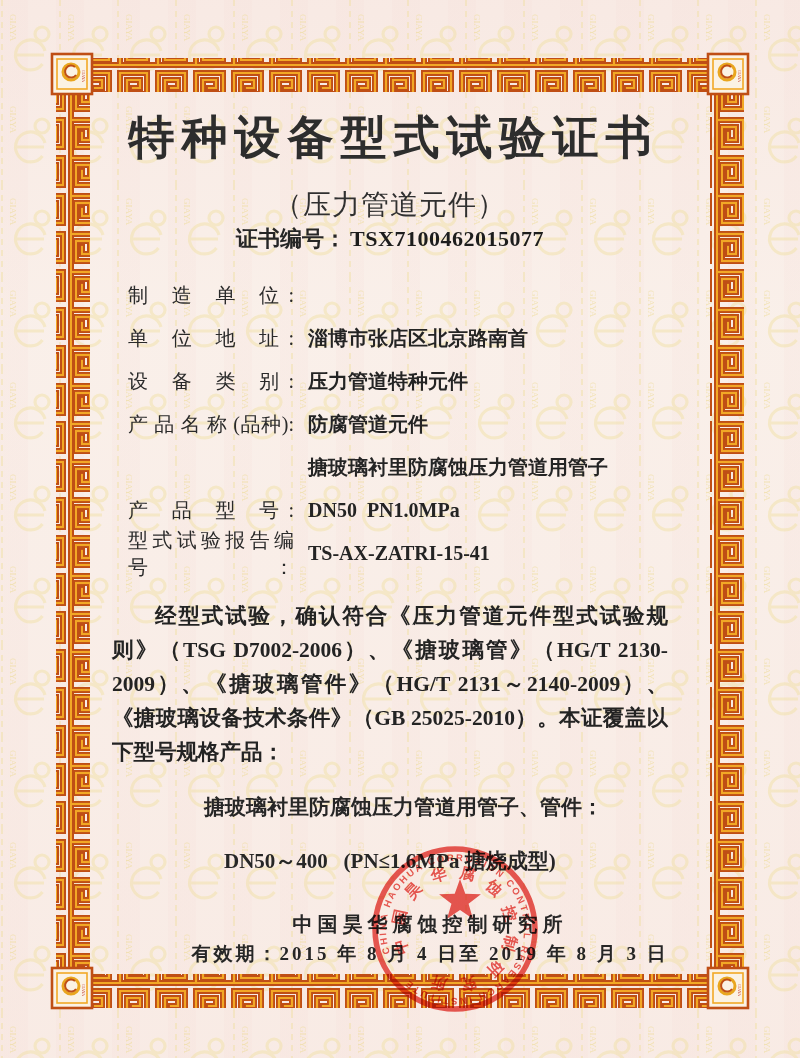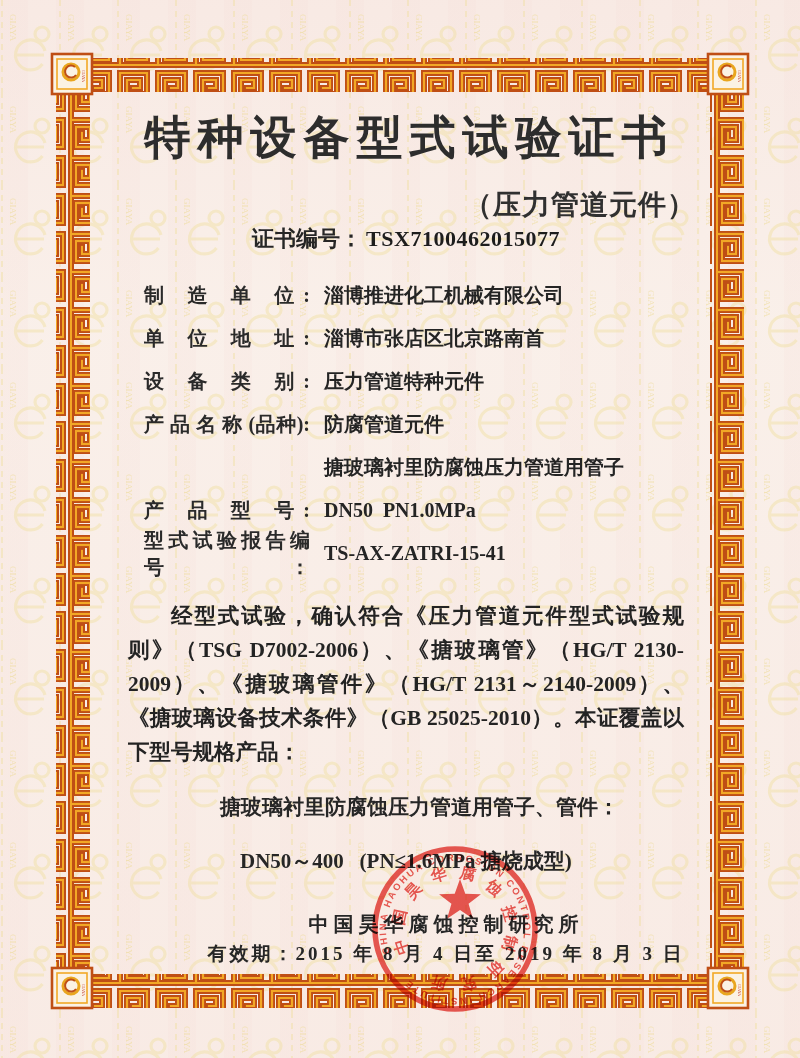--- a/index.html
+++ b/index.html
@@ -7,30 +7,30 @@
     position:relative;width:800px;height:1058px;overflow:hidden;
     background:#f9efe9;
     background-image:
       linear-gradient(180deg, rgba(246,224,218,.35) 0%, rgba(252,243,236,.15) 30%, rgba(247,226,219,.30) 100%),
       repeating-linear-gradient(90deg, rgba(243,210,206,.14) 0 28px, rgba(255,255,255,0) 28px 56px);
     font-family:"Liberation Serif","DejaVu Serif",serif;
     color:#262626;
   }
   svg{display:block;}
   .bg-svg,.frame-svg{position:absolute;left:0;top:0;pointer-events:none;}
-  .content{position:absolute;left:116px;top:98px;width:580px;}
+  .content{position:absolute;left:100px;top:98px;width:580px;}
   .title{margin:14px 0 0;font-size:46px;line-height:52px;font-weight:700;
          text-align:center;letter-spacing:7px;padding-left:7px;color:#2d2d2d;}
-  .subtitle{margin-top:22px;font-size:28px;line-height:38px;font-weight:700;
-            text-align:right;letter-spacing:1px;color:#303030;}
+  .subtitle{margin-top:22px;font-size:28px;line-height:38px;font-weight:400;
+            text-align:center;letter-spacing:1px;color:#303030;}
   .certno{font-size:22px;line-height:30px;font-weight:700;text-align:center;}
   .certno .num{margin-left:4px;letter-spacing:.5px;color:#1d1d1d;}
   .fields{margin-top:20px;padding-left:28px;}
   .frow{display:flex;height:43px;align-items:center;}
-  .flabel{flex:none;width:166px;font-size:20px;font-weight:700;white-space:normal;
+  .flabel{flex:none;width:166px;font-size:20px;font-weight:400;white-space:normal;
           text-align:justify;text-align-last:justify;color:#2a2a2a;}
   .fvalue{margin-left:14px;font-size:20px;font-weight:700;white-space:pre;color:#242424;}
   .body-par{margin:24px 12px 0;font-size:21.5px;line-height:34px;font-weight:700;
             text-align:justify;text-indent:2em;color:#232323;}
   .covered{margin-top:24px;padding-left:104px;font-size:21px;font-weight:700;white-space:pre;}
   .spec{margin-top:26px;padding-left:124px;font-size:21px;font-weight:700;white-space:pre;}
   .issuer{margin-top:36px;font-size:20px;font-weight:700;text-align:center;
           letter-spacing:5px;transform:translateX(40px);}
   .validity{margin-top:3px;font-size:19px;font-weight:700;text-align:center;
             letter-spacing:3px;transform:translateX(40px);white-space:pre;}
@@ -90,21 +90,20 @@
     <h1 class="title">特种设备型式试验证书</h1>
     <div class="subtitle">（压力管道元件）</div>
 
     <div class="certno">
       <span>证书编号：</span><span class="num">TSX7100462015077</span>
     </div>
 
     <div class="fields">
       <div class="frow">
         <span class="flabel">制 造 单 位:</span>
-        <span class="fvalue">淄博推进化工机械有限公司</span>
       </div>
       <div class="frow">
         <span class="flabel">单 位 地 址:</span>
         <span class="fvalue">淄博市张店区北京路南首</span>
       </div>
       <div class="frow">
         <span class="flabel">设 备 类 别:</span>
         <span class="fvalue">压力管道特种元件</span>
       </div>
       <div class="frow">

